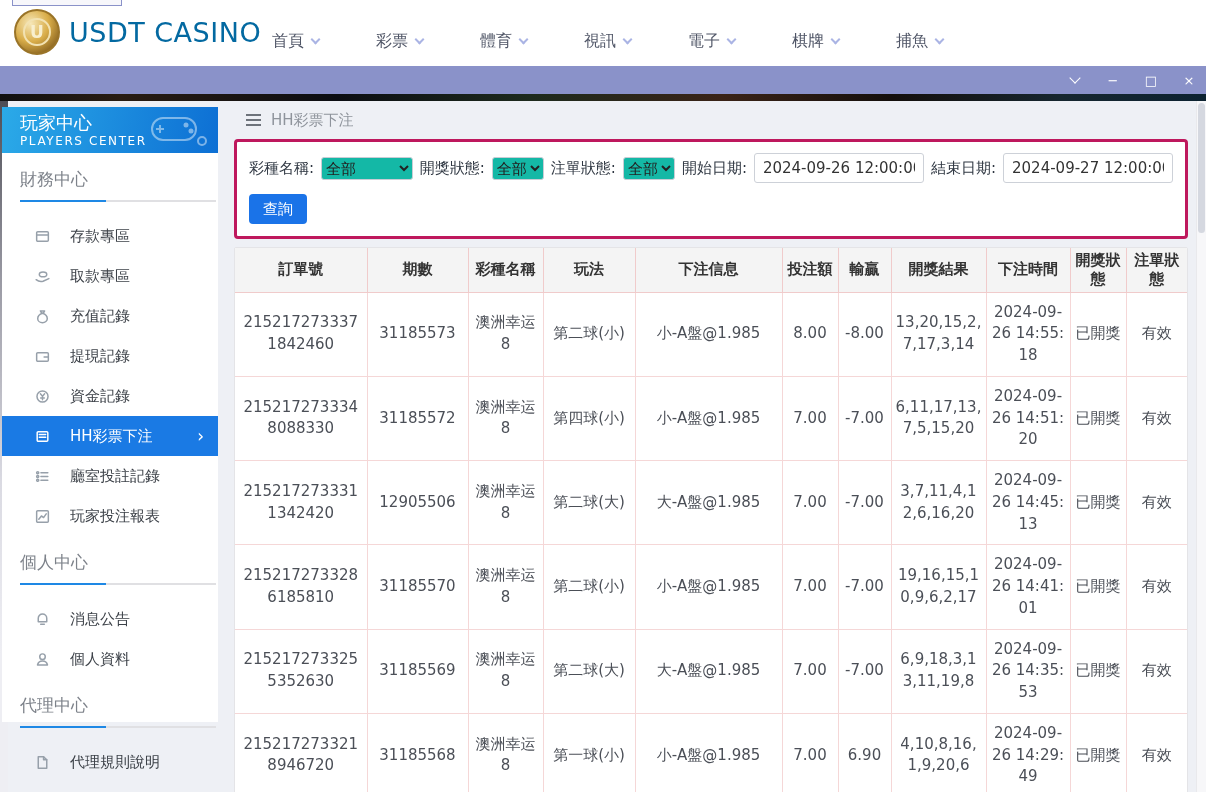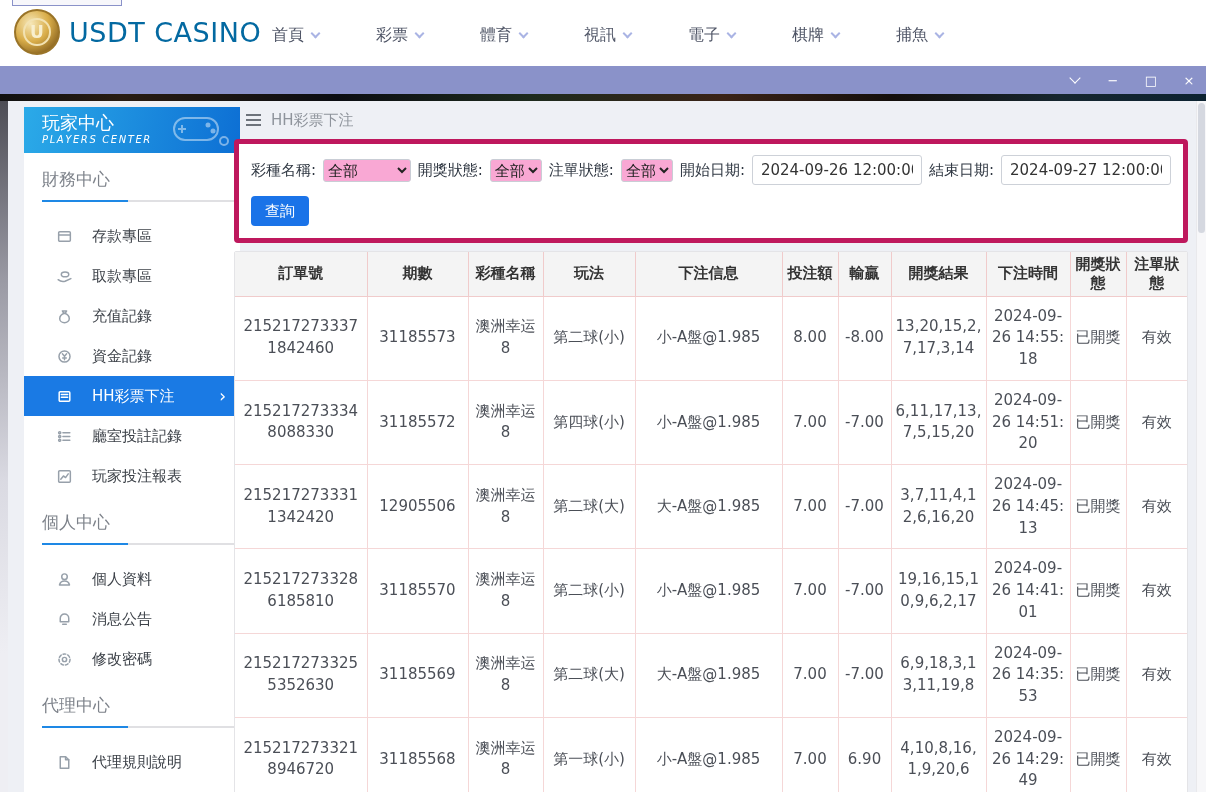--- a/index.html
+++ b/index.html
@@ -13,64 +13,64 @@
   .topbar { position:absolute; top:0; left:0; width:1206px; height:66px; background:#fff; z-index:3; }
   .toptab { position:absolute; top:0; left:12px; width:110px; height:6px; background:#f7f7fb;
             border:1px solid #8a92c9; border-top:none; z-index:5; }
   .logo { position:absolute; left:14px; top:9px; display:flex; align-items:center; gap:9px; }
   .coin { width:46px; height:46px; border-radius:50%;
           background:radial-gradient(circle at 35% 30%, #f6e7b8, #d9ad49 45%, #8a6420 82%, #6d4d15);
           border:2px solid #9a7428; display:flex; align-items:center; justify-content:center; }
   .coin-inner { width:28px; height:28px; border-radius:50%; border:2px solid #f2e2b2;
           color:#f8efcf; font-weight:bold; font-size:17px; display:flex; align-items:center; justify-content:center; }
   .logo-text { font-size:27px; font-weight:400; color:#0369a1; letter-spacing:.5px; }
-  .nav { position:absolute; left:272px; top:2px; height:66px; display:flex; align-items:center; gap:57px; }
+  .nav { position:absolute; left:272px; top:8px; height:66px; display:flex; align-items:center; gap:57px; }
   .nav-item { display:flex; align-items:center; gap:8px; font-size:16px; color:#4f5566; cursor:pointer; white-space:nowrap; }
   .chev { width:7px; height:7px; border-right:2px solid #aab4e4; border-bottom:2px solid #aab4e4;
           display:inline-block; transform:rotate(45deg); margin-top:-4px; }
   
   .titlebar { position:absolute; top:66px; left:0; width:1206px; height:28px; background:#8a92c9; z-index:3; }
   .win-controls { position:absolute; right:8px; top:0; height:28px; display:flex; align-items:center; gap:20px; color:#fff; }
   .wc { width:18px; height:18px; display:flex; align-items:center; justify-content:center;
         font-size:13px; cursor:pointer; }
   .wc-chev { width:8px; height:8px; border-right:1.6px solid #fff; border-bottom:1.6px solid #fff;
         transform:rotate(45deg); margin-top:-4px; }
   .dark-strip { position:absolute; top:94px; left:0; width:1206px; height:7px;
         background:linear-gradient(90deg,#101010 0%,#281c12 10%,#0b0d12 28%,#1d2a1d 44%,#3a2317 60%,#140f0c 74%,#16262f 88%,#0c2231 100%); }
   
   .left-edge { position:absolute; left:0; top:101px; width:8px; height:691px;
         background:linear-gradient(180deg,#4d4d55,#9a9aa4 26%,#dadae2 55%,#eeeef3 80%); }
-  .sidebar { position:absolute; left:24px; top:107px; width:216px; height:685px; background:#fff; }
+  .sidebar { position:absolute; left:2px; top:107px; width:216px; height:615px; background:#fff; }
   .side-header { height:46px; background:linear-gradient(100deg,#2baae8,#0d6fd4); position:relative;
         color:#fff; padding:5px 0 0 18px; overflow:hidden; }
   .side-title { font-size:18px; line-height:22px; }
-  .side-sub { font-size:10px; letter-spacing:1.6px;font-style:italic; }
+  .side-sub { font-size:12px; letter-spacing:1.6px; }
   .side-gamepad { position:absolute; right:8px; top:3px; opacity:.45; }
   .side-section-head { padding:15px 2px 0 18px; }
   .side-section-title { font-size:17px; color:#7d828a; padding-bottom:9px; }
   .side-rule { height:2px; background:#e0e0e3; position:relative; }
   .side-rule::after { content:""; position:absolute; left:0; top:0; width:86px; height:2px; background:#1e88e5; }
   .side-items { padding-top:14px; }
   .side-item { height:40px; display:flex; align-items:center; padding-left:32px; gap:19px;
         font-size:15px; color:#3c4148; cursor:pointer; position:relative; }
   .side-item .icon { color:#97a0aa; display:flex; }
   .side-item.active { background:#1a7ae4; color:#fff; }
   .side-item.active .icon { color:#fff; }
   .side-item.active .side-arrow { position:absolute; right:14px; color:#fff; font-size:17px; }
   
   .main { position:absolute; left:232px; top:101px; width:964px; height:691px; }
   .breadcrumb { height:38px; display:flex; align-items:center; gap:10px; padding-left:14px;
         color:#8f949c; font-size:15px; }
   .burger { display:flex; flex-direction:column; gap:3px; }
   .burger i { display:block; width:15px; height:2px; background:#6e737b; }
-  .panel { background:#fff; border:5px solid #be185d; border-radius:4px; width:954px; margin-left:2px; }
+  .panel { background:#fff; border:3px solid #be185d; border-radius:4px; width:954px; margin-left:2px; }
   .filter-panel { padding:11px 12px 12px 12px; }
   .filter-row { display:flex; align-items:center; gap:7px; font-size:15px; color:#2f3742; flex-wrap:nowrap; }
   .filter-row label { white-space:nowrap; }
-  select { height:23px; border:1px solid #c9cdd5; border-radius:3px; font-size:15px; color:#222; background:#f9a8d4; }
+  select { height:23px; border:1px solid #c9cdd5; border-radius:3px; font-size:15px; color:#222; background:#14b8a6; }
   .sel-lottery { width:150px; } .sel-draw { width:70px; } .sel-order { width:56px; }
   .date-input { width:170px; height:30px; border:1px solid #cdd1d8; border-radius:3px;
         font-size:15px; color:#333; padding:0 8px; font-family:inherit; }
   .search-btn { margin-top:11px; width:58px; height:30px; background:#1a73e8; color:#fff;
         border:none; border-radius:4px; font-size:15px; cursor:pointer; }
   
   .table-panel { margin-top:8px; border-radius:2px; border:1px solid #e4e4e7; overflow:hidden; }
   table { border-collapse:collapse; table-layout:fixed; width:952px; font-size:15px; }
   th { background:#f4f4f4; font-weight:bold; color:#333; height:44px;
        border-left:1px solid #f0cbcb; border-bottom:1px solid #f0cbcb; padding:0 2px; }
@@ -182,20 +182,29 @@
             <svg width="17" height="17" viewBox="0 0 16 16" fill="none" stroke="currentColor" stroke-width="1.4" stroke-linecap="round" stroke-linejoin="round">
               <path d="M6 2.8 h4 l-1.3 2.2 h-1.4z"></path>
               <path d="M8 5 C5 6 3.5 8 3.5 10 a4.5 3.8 0 0 0 9 0 C12.5 8 11 6 8 5z"></path>
             </svg>
           </span>
           <span>充值記錄</span>
         </div>
         <div class="side-item">
           <span class="icon">
             <svg width="17" height="17" viewBox="0 0 16 16" fill="none" stroke="currentColor" stroke-width="1.4" stroke-linecap="round" stroke-linejoin="round">
+              <rect x="2.5" y="4.5" width="11" height="8" rx="1"></rect>
+              <path d="M9.5 8.5 h4"></path>
+            </svg>
+          </span>
+          <span>提現記錄</span>
+        </div>
+        <div class="side-item">
+          <span class="icon">
+            <svg width="17" height="17" viewBox="0 0 16 16" fill="none" stroke="currentColor" stroke-width="1.4" stroke-linecap="round" stroke-linejoin="round">
               <circle cx="8" cy="8" r="5.2"></circle>
               <path d="M6 5.5 l2 2.2 2 -2.2 M8 7.7 v3.3 M6.3 9.3 h3.4"></path>
             </svg>
           </span>
           <span>資金記錄</span>
         </div>
         <div class="side-item active">
           <span class="icon">
             <svg width="17" height="17" viewBox="0 0 16 16" fill="none" stroke="currentColor" stroke-width="1.4" stroke-linecap="round" stroke-linejoin="round">
               <rect x="3" y="3.5" width="10" height="9" rx="1"></rect>
@@ -230,43 +239,34 @@
         </div>
       </div>
       <div class="side-section-head">
         <div class="side-section-title">個人中心</div>
         <div class="side-rule"></div>
       </div>
       <div class="side-items">
         <div class="side-item">
           <span class="icon">
             <svg width="17" height="17" viewBox="0 0 16 16" fill="none" stroke="currentColor" stroke-width="1.4" stroke-linecap="round" stroke-linejoin="round">
+              <path d="M8 2.8 a4 4 0 0 1 4 4 v3.4 h-8 v-3.4 a4 4 0 0 1 4 -4z"></path>
+              <line x1="6.3" y1="12.4" x2="9.7" y2="12.4"></line>
+            </svg>
+          </span>
+          <span>消息公告</span>
+        </div>
+        <div class="side-item">
+          <span class="icon">
+            <svg width="17" height="17" viewBox="0 0 16 16" fill="none" stroke="currentColor" stroke-width="1.4" stroke-linecap="round" stroke-linejoin="round">
               <circle cx="8" cy="5.3" r="2.6"></circle>
               <path d="M3.3 13.2 a4.8 4.8 0 0 1 9.4 0z"></path>
             </svg>
           </span>
           <span>個人資料</span>
-        </div>
-        <div class="side-item">
-          <span class="icon">
-            <svg width="17" height="17" viewBox="0 0 16 16" fill="none" stroke="currentColor" stroke-width="1.4" stroke-linecap="round" stroke-linejoin="round">
-              <path d="M8 2.8 a4 4 0 0 1 4 4 v3.4 h-8 v-3.4 a4 4 0 0 1 4 -4z"></path>
-              <line x1="6.3" y1="12.4" x2="9.7" y2="12.4"></line>
-            </svg>
-          </span>
-          <span>消息公告</span>
-        </div>
-        <div class="side-item">
-          <span class="icon">
-            <svg width="17" height="17" viewBox="0 0 16 16" fill="none" stroke="currentColor" stroke-width="1.4" stroke-linecap="round" stroke-linejoin="round">
-              <circle cx="8" cy="8" r="2"></circle>
-              <circle cx="8" cy="8" r="5.2" stroke-dasharray="2.6 1.9"></circle>
-            </svg>
-          </span>
-          <span>修改密碼</span>
         </div>
       </div>
       <div class="side-section-head">
         <div class="side-section-title">代理中心</div>
         <div class="side-rule"></div>
       </div>
       <div class="side-items">
         <div class="side-item">
           <span class="icon">
             <svg width="17" height="17" viewBox="0 0 16 16" fill="none" stroke="currentColor" stroke-width="1.4" stroke-linecap="round" stroke-linejoin="round">

